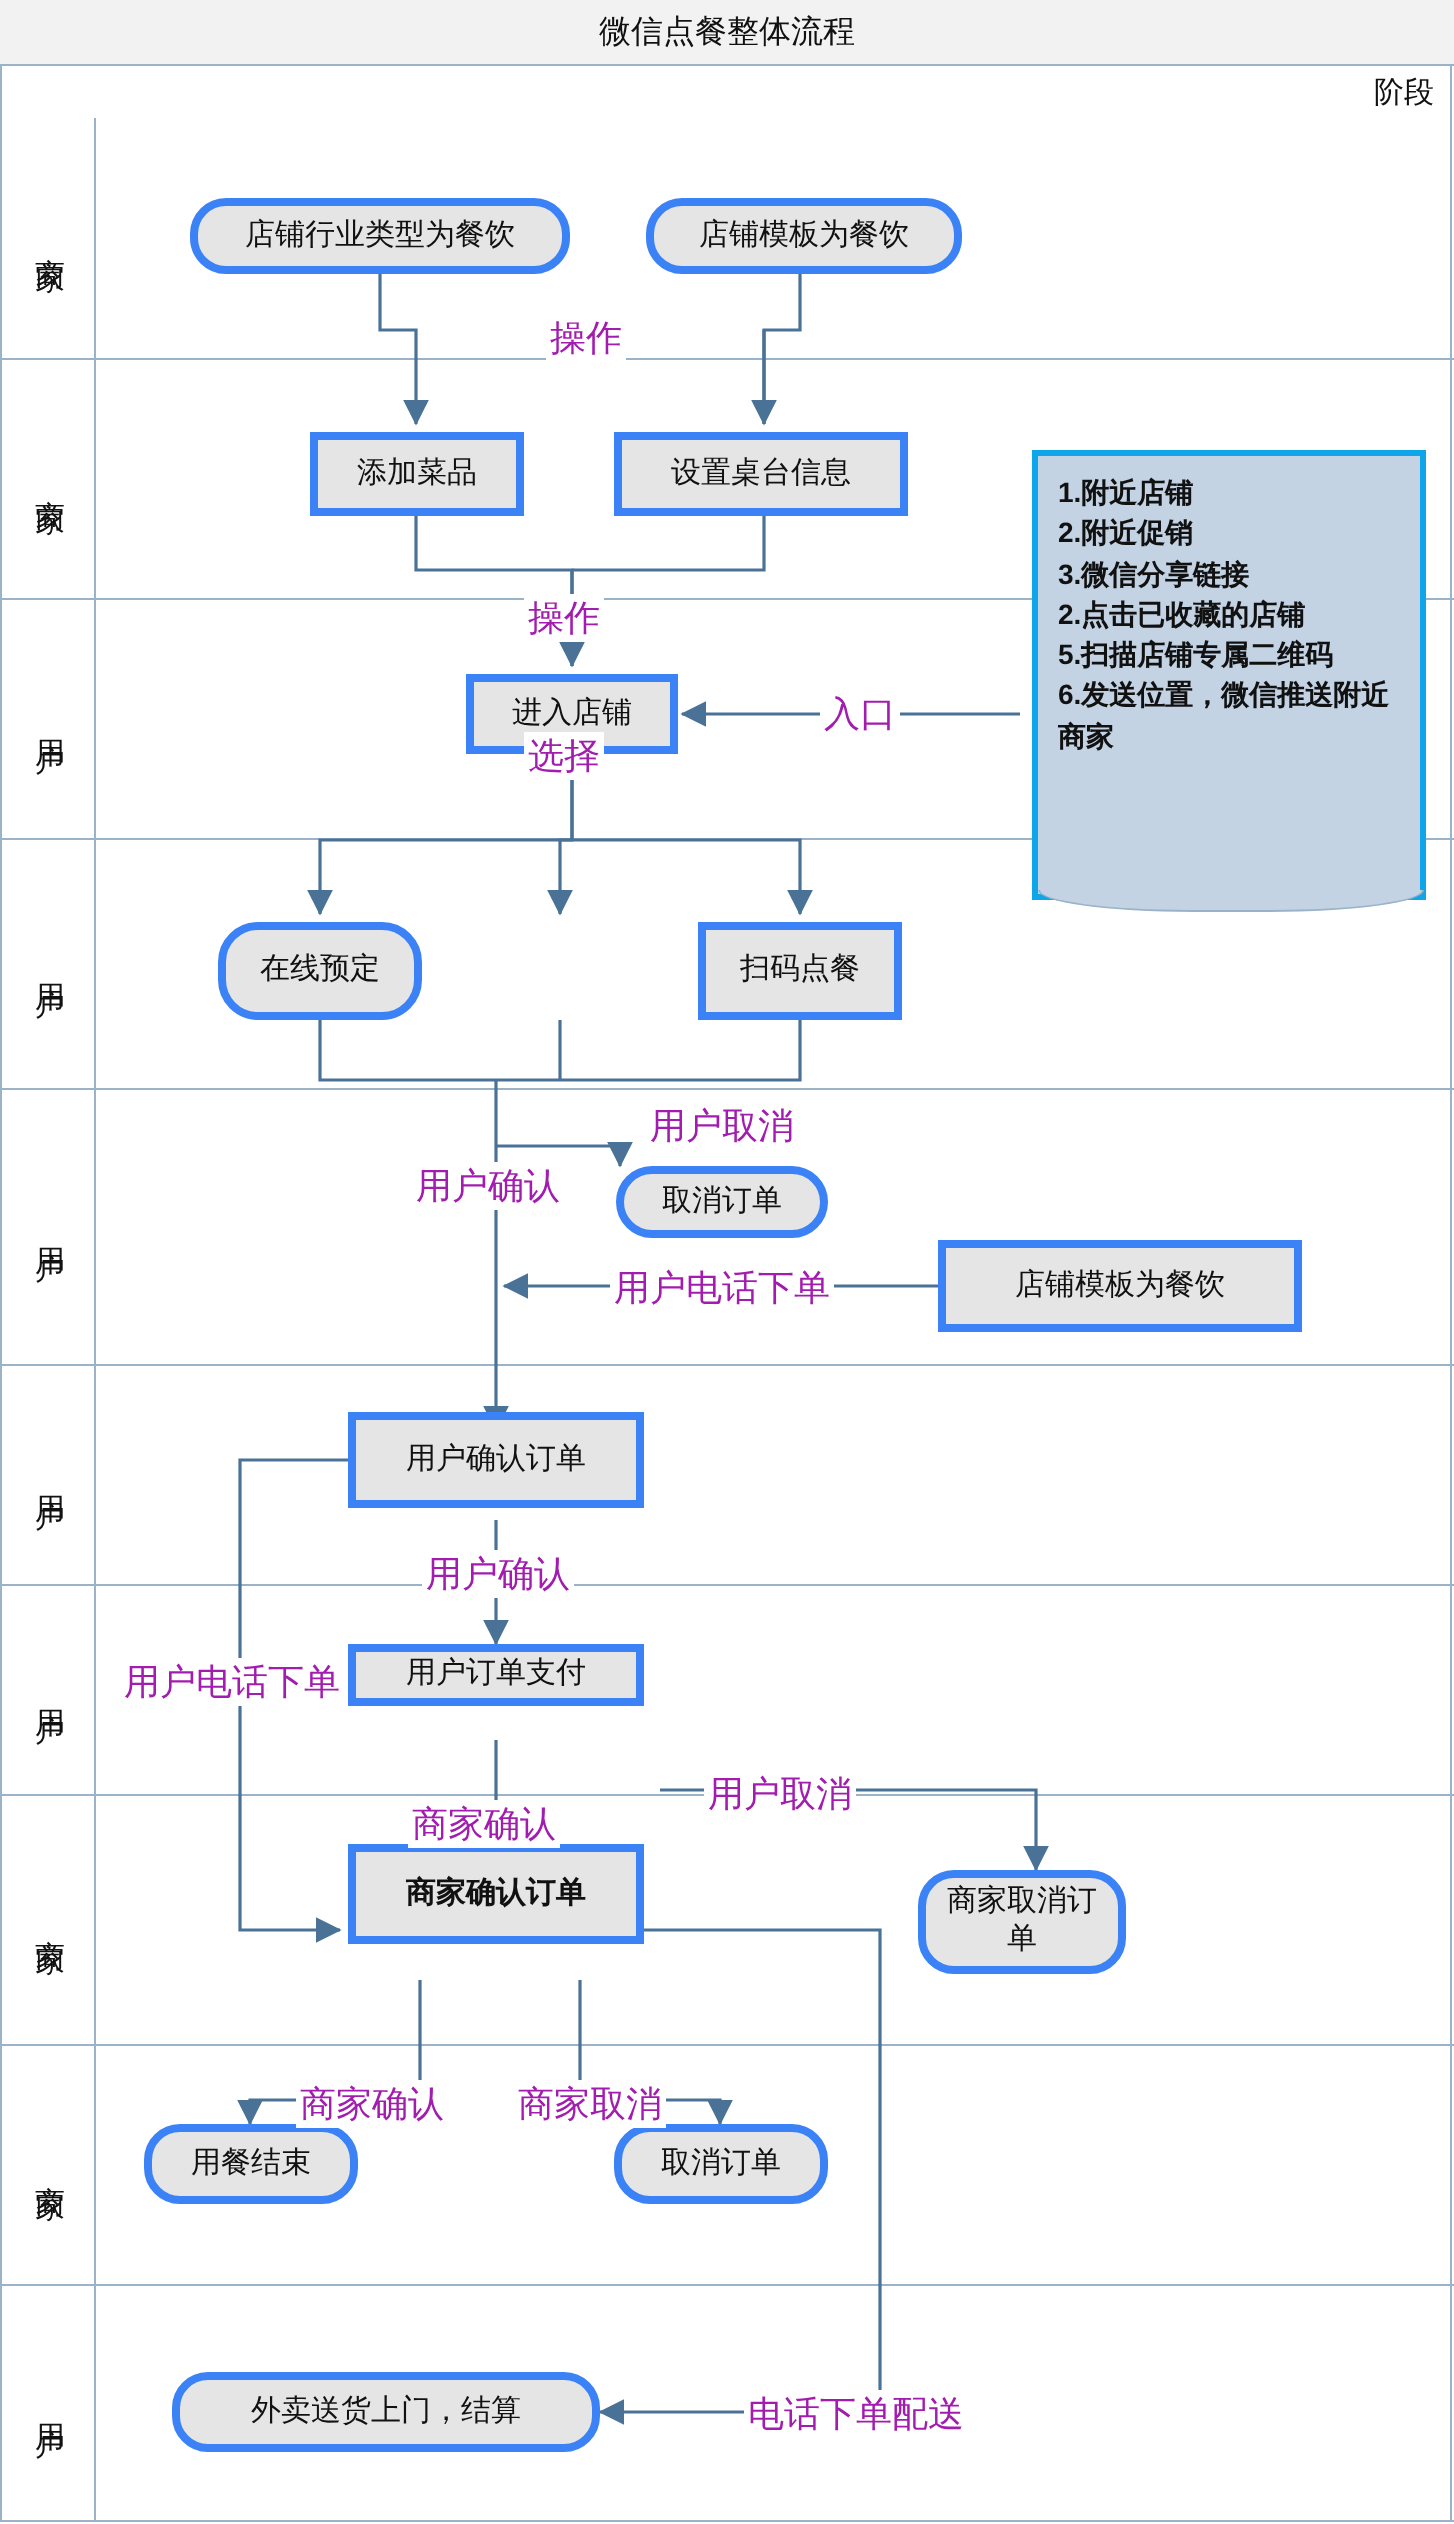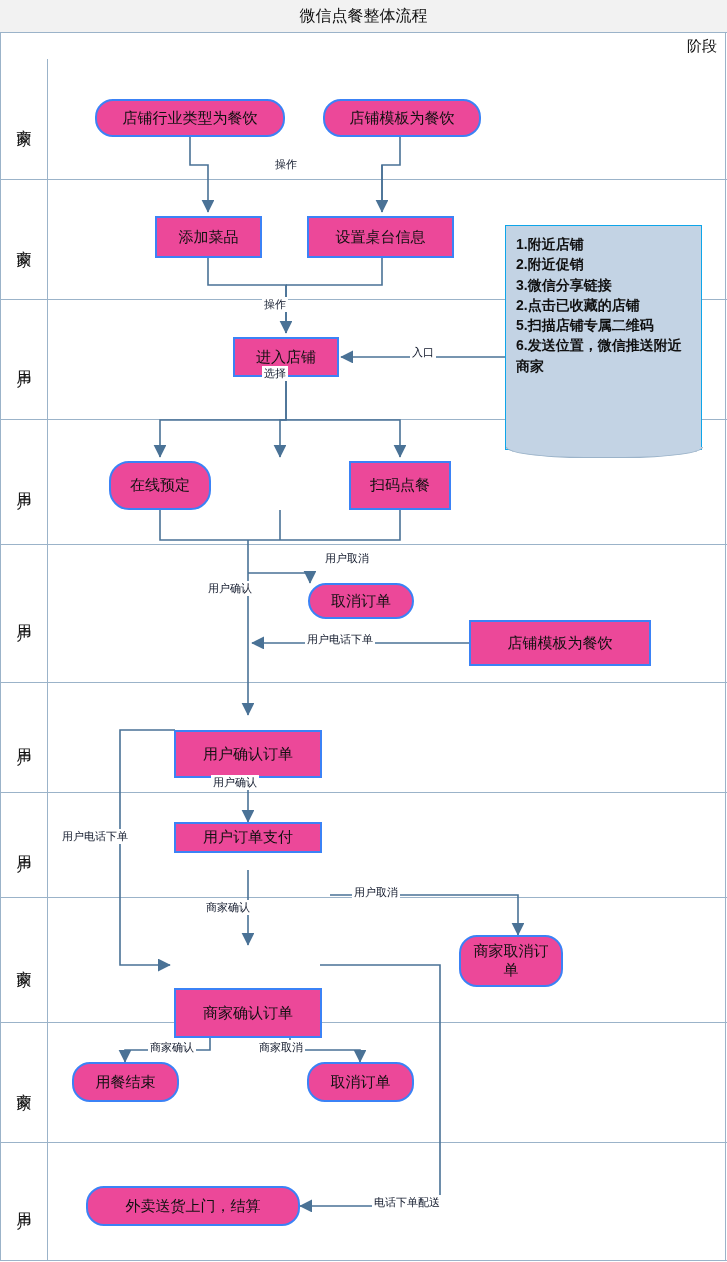--- a/index.html
+++ b/index.html
@@ -51,49 +51,50 @@
   .outer-frame{
     position:absolute;left:0;top:33px;width:726px;height:1228px;
     border-left:1px solid #9bb3c9;border-right:1px solid #9bb3c9;
     border-top:0;border-bottom:1px solid #9bb3c9;
     box-sizing:border-box;pointer-events:none;
   }
 
   
   .node{
     position:absolute;box-sizing:border-box;
-    background:#ec4899;
-    border:2px solid #3b82f6;
+    background:#e5e5e5;
+    border:4px solid #3b82f6;
     color:#111;
     font-size:15px;
     display:flex;align-items:center;justify-content:center;
     text-align:center;
     line-height:1.25;
   }
   .node.round{border-radius:18px;}
   .node.rect{border-radius:0;}
   .note{
     position:absolute;box-sizing:border-box;
     background:#c3d3e4;
-    border:1px solid #0ea5e9;
+    border:3px solid #0ea5e9;
     font-size:14px;font-weight:bold;
     padding:8px 10px 10px 10px;
     line-height:1.45;
     color:#111;
+    margin-left:11px;
   }
   .note .wave{
     position:absolute;left:0;bottom:-9px;width:100%;height:10px;
     background:#c3d3e4;
     border-left:1px solid #9bb3c9;border-right:1px solid #9bb3c9;
     border-bottom:1px solid #9bb3c9;
     border-radius:0 0 40% 40%/0 0 100% 100%;
   }
 
   .elabel{
-    position:absolute;font-size:11px;color:#0f172a;background:#fff;
+    position:absolute;font-size:18px;color:#a21caf;background:#fff;
     padding:0 2px;white-space:nowrap;
   }
 
   svg.wires{position:absolute;left:0;top:0;width:727px;height:1262px;pointer-events:none;}
 </style>
 </head>
 <body>
 
 <div id="root">
 
@@ -221,27 +222,27 @@
       <span>扫码点餐</span>
     </div>
 
   <div class="node round" style="left:308px;top:583px;width:106px;height:36px;">
       <span>取消订单</span>
     </div>
   <div class="node rect" style="left:469px;top:620px;width:182px;height:46px;">
       <span>店铺模板为餐饮</span>
     </div>
 
-  <div class="node rect" style="left:174px;top:706px;width:148px;height:48px;margin-top:24px;">
+  <div class="node rect" style="left:174px;top:706px;width:148px;height:48px;">
       <span>用户确认订单</span>
     </div>
   <div class="node rect" style="left:174px;top:822px;width:148px;height:31px;">
       <span>用户订单支付</span>
     </div>
-  <div class="node rect" style="left:174px;top:988px;width:148px;height:50px;">
+  <div class="node rect" style="left:174px;top:922px;width:148px;height:50px;font-weight:bold;">
       <span>商家确认订单</span>
     </div>
 
   <div class="node round" style="left:459px;top:935px;width:104px;height:52px;padding:0 8px;">
       <span>商家取消订单</span>
     </div>
 
   <div class="node round" style="left:72px;top:1062px;width:107px;height:40px;">
       <span>用餐结束</span>
     </div>

